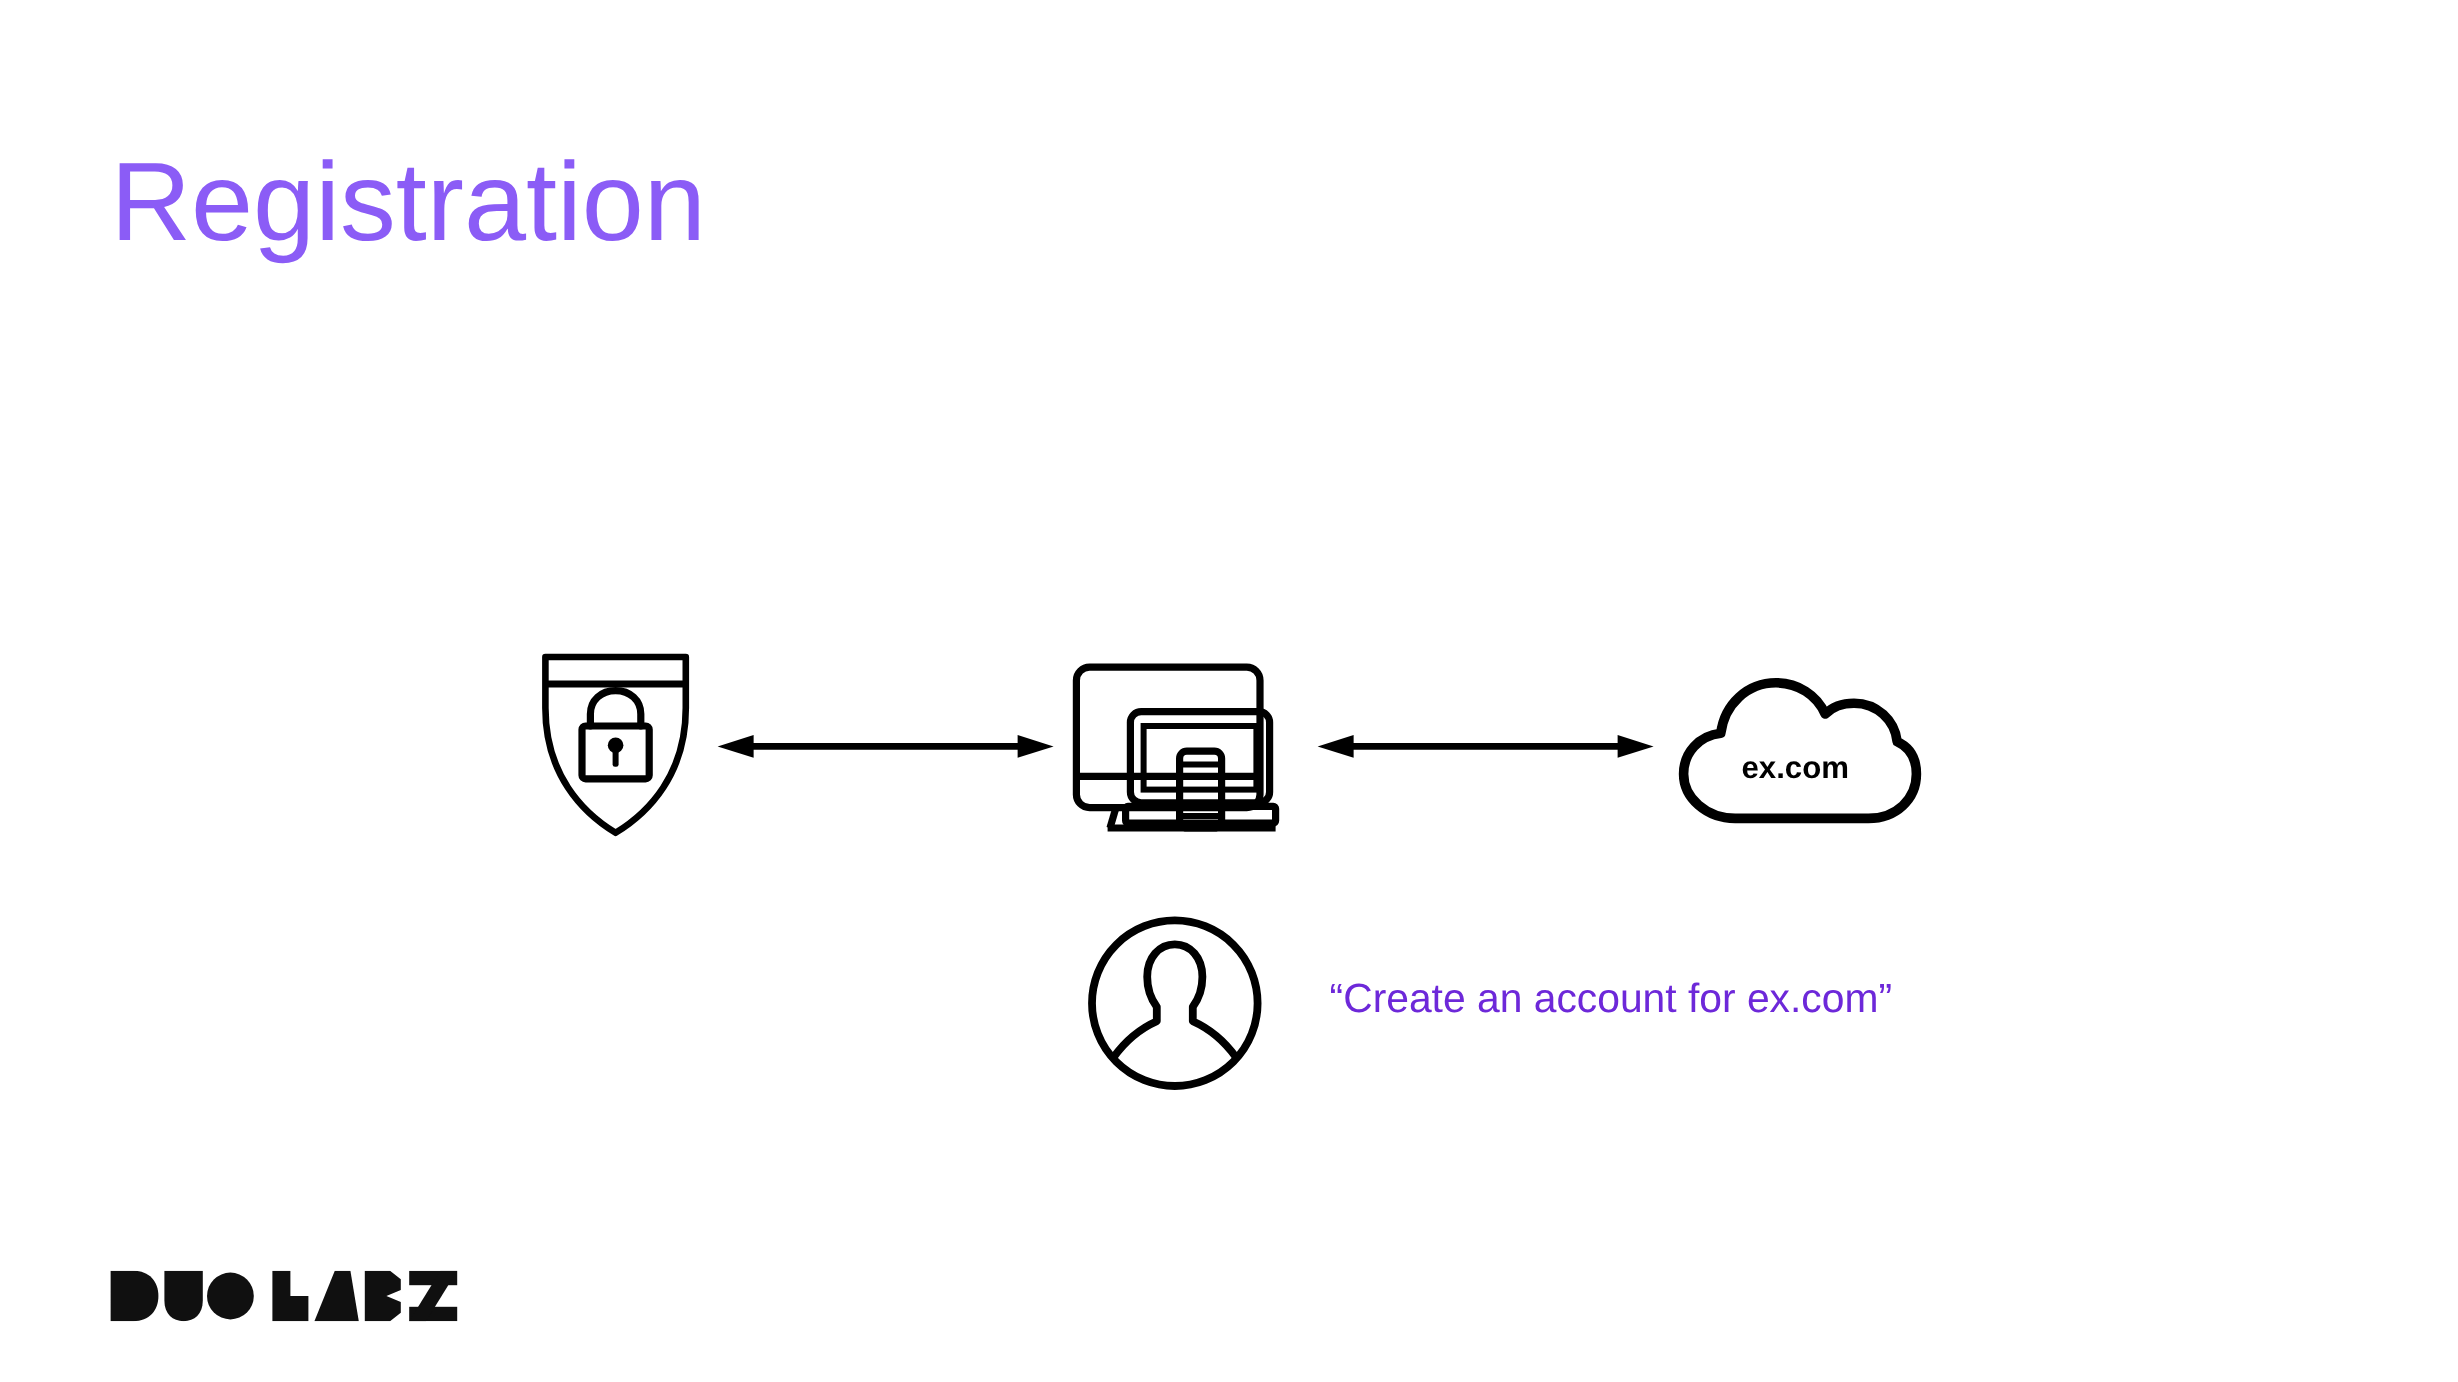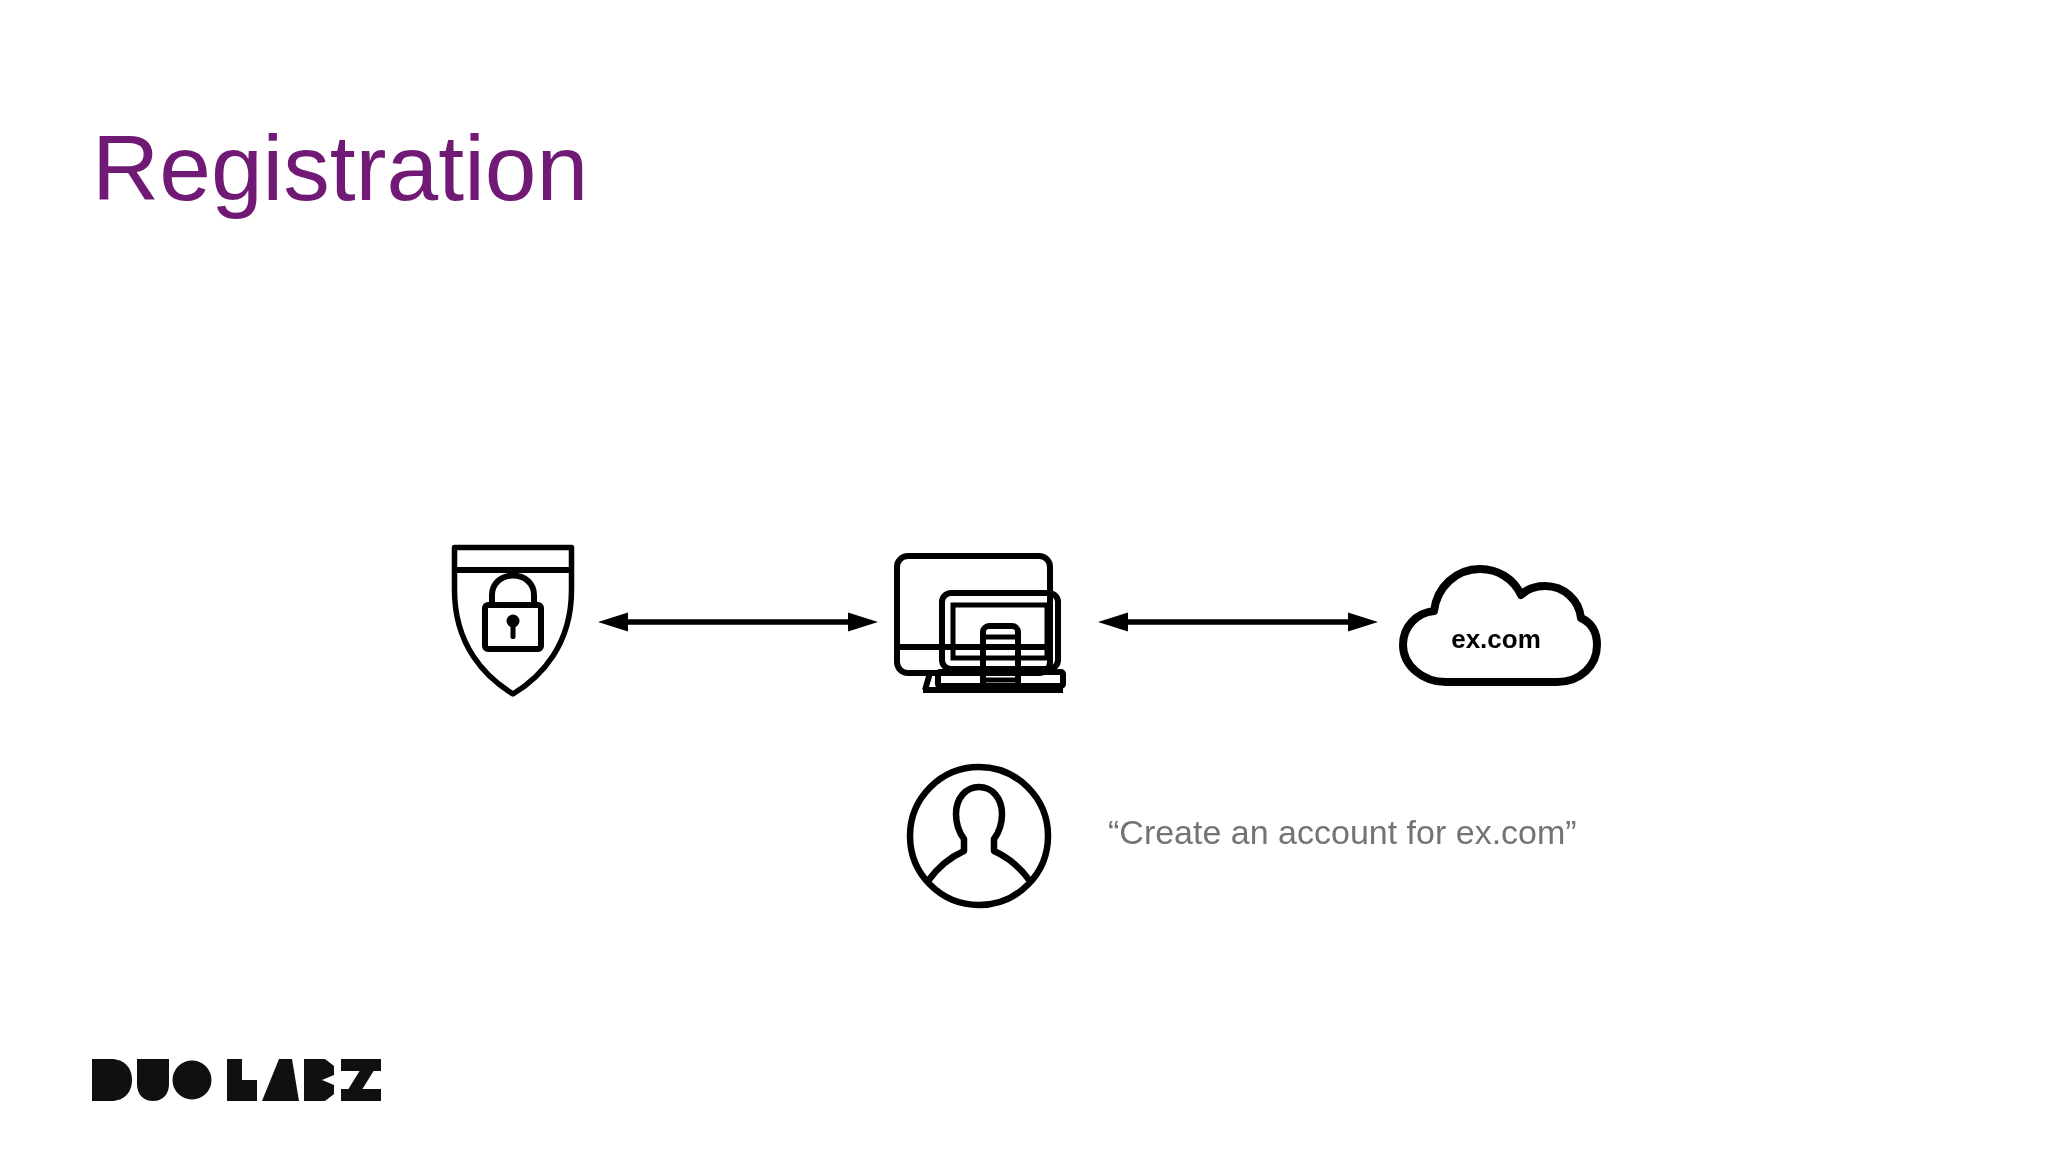--- a/index.html
+++ b/index.html
@@ -9,30 +9,30 @@
     background:#ffffff;
     font-family:"Liberation Sans", sans-serif;
     overflow:hidden;
   }
   .abs{position:absolute;}
   #title{
     left:92px;top:122px;
     font-size:93px;
     line-height:1;
     font-weight:400;
-    color:#701a75;
+    color:#8b5cf6;
     letter-spacing:0px;
     white-space:nowrap;
   }
   #quote{
     left:1108px;top:812px;
     font-size:34px;
     line-height:1.2;
     font-weight:400;
-    color:#737373;
+    color:#6d28d9;
     white-space:nowrap;
   }
   svg{display:block;}
   .ink-stroke{stroke:#000000;fill:none;}
   #cloud-label-text{
     font-family:"Liberation Sans", sans-serif;
     font-size:26px;
     font-weight:700;
     fill:#000000;
   }

